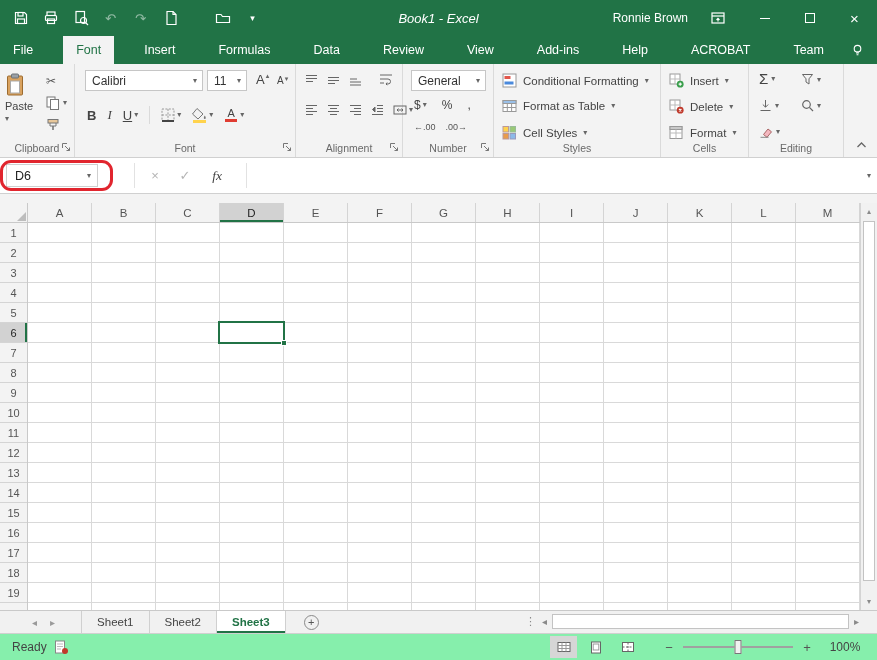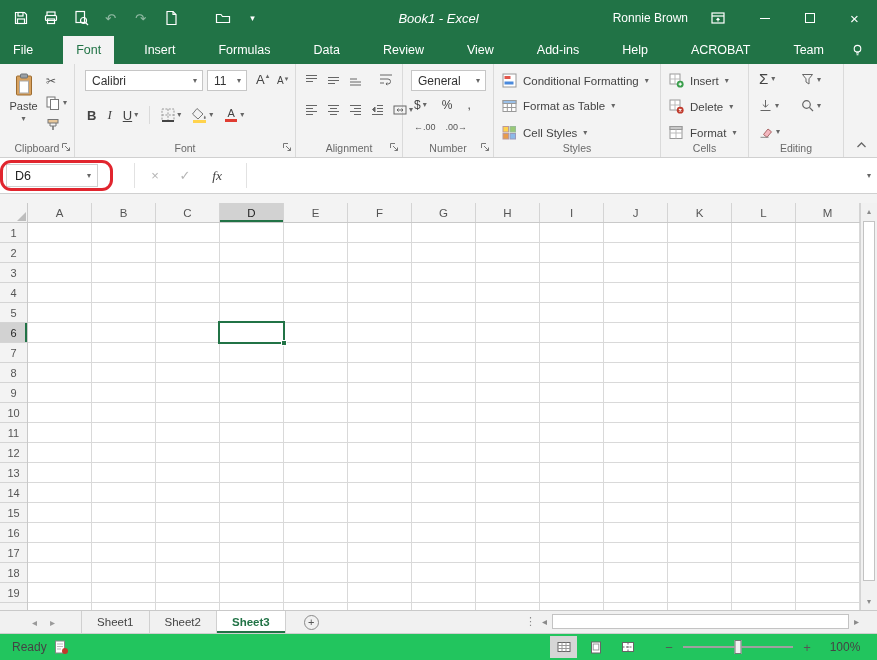--- a/index.html
+++ b/index.html
@@ -30,21 +30,21 @@
   .tellme{margin-left:auto;display:flex;align-items:center;gap:6px;padding:0 12px;font-size:12.5px;}
 
   
   .ribbon{position:absolute;left:0;top:64px;width:100%;height:94px;background:#f3f3f3;border-bottom:1px solid #d0d0d0;}
   .rgroup{position:absolute;top:0;height:93px;border-right:1px solid #dadada;}
   #g-clip{left:0;width:75px;} #g-font{left:75px;width:221px;} #g-align{left:296px;width:107px;}
   #g-num{left:403px;width:91px;} #g-styles{left:494px;width:167px;} #g-cells{left:661px;width:88px;} #g-edit{left:749px;width:95px;}
   .glabel{position:absolute;bottom:3px;left:0;right:0;text-align:center;font-size:10.5px;color:#696969;}
   .launcher{position:absolute;right:3px;bottom:5px;width:10px;height:10px;}
   .arr{color:#666;font-size:8px;line-height:1;}
-  .pastebtn{position:absolute;left:5px;top:4px;width:37px;height:74px;display:flex;flex-direction:column;align-items:center;padding-top:5px;gap:3px;}
+  .pastebtn{position:absolute;left:5px;top:4px;width:37px;height:74px;display:flex;flex-direction:column;padding-top:5px;gap:3px;}
   .pastebtn .lbl{font-size:11px;color:#444;}
   .minicol{position:absolute;left:46px;top:9px;display:flex;flex-direction:column;gap:7px;}
   .minibtn{display:flex;align-items:center;gap:3px;height:15px;font-size:12px;color:#555;}
   .combo{position:absolute;height:21px;background:#fff;border:1px solid #c6c6c6;display:flex;align-items:center;font-size:12px;color:#333;padding-left:6px;}
   .combo .arr{margin-left:auto;padding:0 5px;}
   #fontname{left:10px;top:6px;width:118px;} #fontsize{left:132px;top:6px;width:40px;} #numfmt{left:8px;top:6px;width:75px;}
   .fontgrow{position:absolute;top:8px;display:flex;align-items:flex-start;gap:1px;color:#444;}
   .fgrow2{position:absolute;left:12px;top:40px;display:flex;align-items:center;gap:11px;height:22px;}
   .bib{font-weight:bold;font-size:13px;color:#444;}
   .iti{font-style:italic;font-family:"Liberation Serif",serif;font-size:13px;color:#444;}
@@ -104,21 +104,21 @@
   .stabs{display:flex;align-items:stretch;margin-left:14px;}
   .stab{padding:0 15px;display:flex;align-items:center;font-size:11.5px;color:#444;border-right:1px solid #d0d0d0;background:#f1f1f1;}
   .stab:first-child{border-left:1px solid #d0d0d0;}
   .stab.active{background:#fff;color:#217346;font-weight:700;box-shadow:inset 0 -2px 0 #217346;}
   .addsheet{width:15px;height:15px;border:1px solid #8a8a8a;border-radius:50%;display:flex;align-items:center;justify-content:center;font-size:11px;line-height:1;color:#555;margin:auto 0 auto 18px;}
   .hdots{position:absolute;left:525px;top:610px;height:23px;display:flex;align-items:center;color:#8a8a8a;font-size:11px;}
   .hscroll{position:absolute;left:542px;right:18px;top:610px;height:23px;display:flex;align-items:center;gap:5px;color:#8a8a8a;font-size:10px;}
   .hthumb{flex:1;height:15px;background:#fff;border:1px solid #c3c3c3;}
 
   
-  .statusbar{position:absolute;left:0;top:633px;width:100%;height:27px;background:#22c55e;border-top:1px solid #d0d0d0;}
+  .statusbar{position:absolute;left:0;top:633px;width:100%;height:27px;background:#86efac;border-top:1px solid #d0d0d0;}
   .sb-ready{position:absolute;left:12px;top:0;height:100%;display:flex;align-items:center;font-size:12px;color:#444;}
   .sb-macro{position:absolute;left:54px;top:6px;}
   .sb-right{position:absolute;right:10px;top:0;height:100%;display:flex;align-items:center;}
   .viewbtn{width:27px;height:22px;display:flex;align-items:center;justify-content:center;margin-left:5px;}
   .viewbtn.active{background:#d6d6d6;}
   .zoomglyph{width:20px;text-align:center;color:#555;font-size:13px;}
   .zo{margin-left:18px;}
   .ztrack{width:110px;height:2px;background:#a0a0a0;position:relative;margin:0 4px;}
   .zthumb{position:absolute;left:50%;top:-6px;width:7px;height:14px;background:#f1f1f1;border:1px solid #777;transform:translateX(-50%);}
   .zoompct{width:44px;text-align:center;font-size:12px;color:#444;margin-left:6px;}

